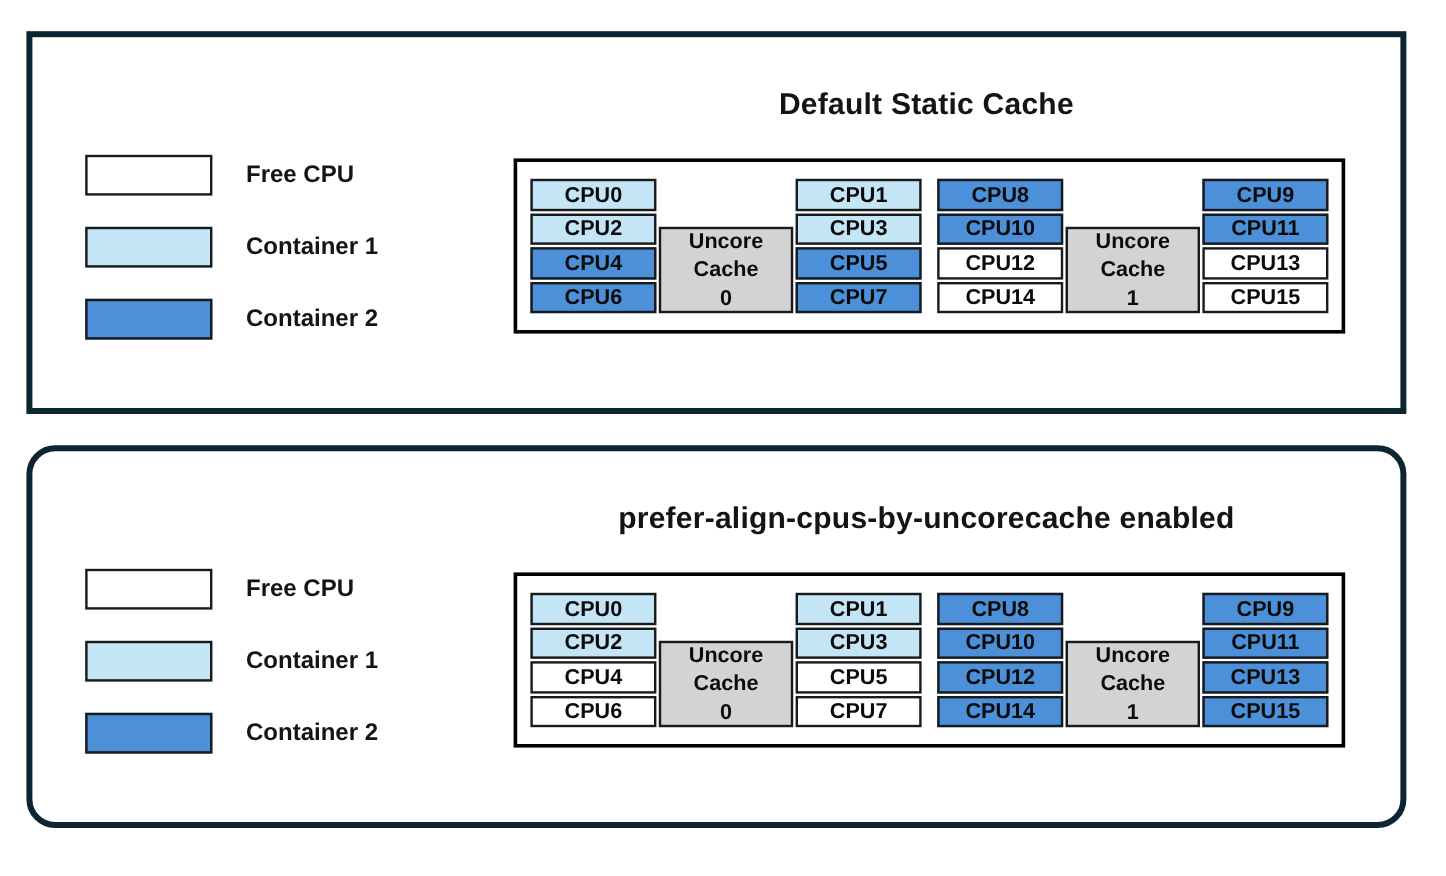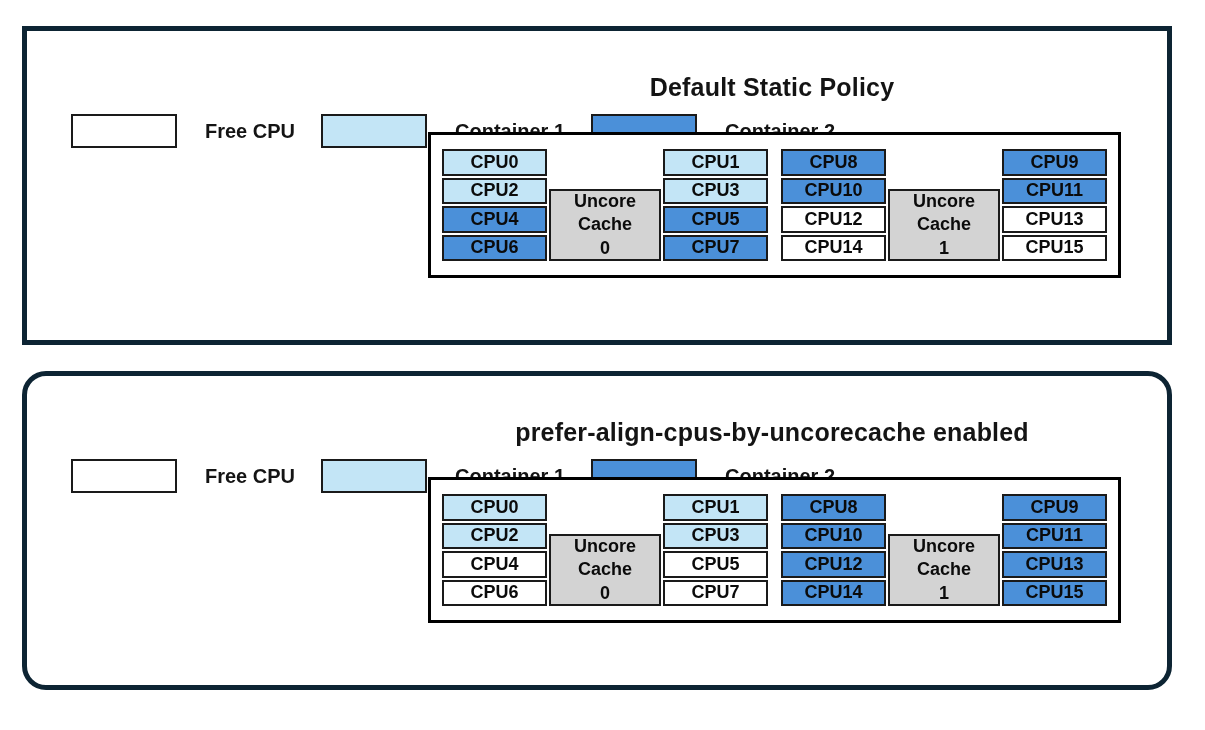--- a/index.html
+++ b/index.html
@@ -37,25 +37,24 @@
     font-size: 25px;
     font-weight: 700;
     color: #141414;
     letter-spacing: 0.2px;
     white-space: nowrap;
   }
 
   .legend {
     position: absolute;
     left: 44px;
-    top: 83px;
-    display: flex;
-    flex-direction: row;
+    top: 98px;
+    display: flex;
+    flex-direction: column;
     gap: 26px;
-    align-items: flex-end;
   }
   .legend-row {
     display: flex;
     align-items: center;
     height: 34px;
   }
   .swatch {
     width: 106px;
     height: 34px;
     border: 2px solid #1a1a1a;
@@ -123,21 +122,21 @@
     text-align: center;
     margin-top: 40px;
   }
 </style>
 </head>
 <body>
 
 <div class="page">
 
   <section class="panel panel-1">
-    <h2 class="panel-title">Default Static Policy</h2>
+    <h2 class="panel-title">Default Static Cache</h2>
     <div class="legend">
         <div class="legend-row">
           <span class="swatch" style="background: rgb(255, 255, 255);"></span>
           <span class="legend-label">Free CPU</span>
         </div>
         <div class="legend-row">
           <span class="swatch" style="background: rgb(195, 229, 246);"></span>
           <span class="legend-label">Container 1</span>
         </div>
         <div class="legend-row">

